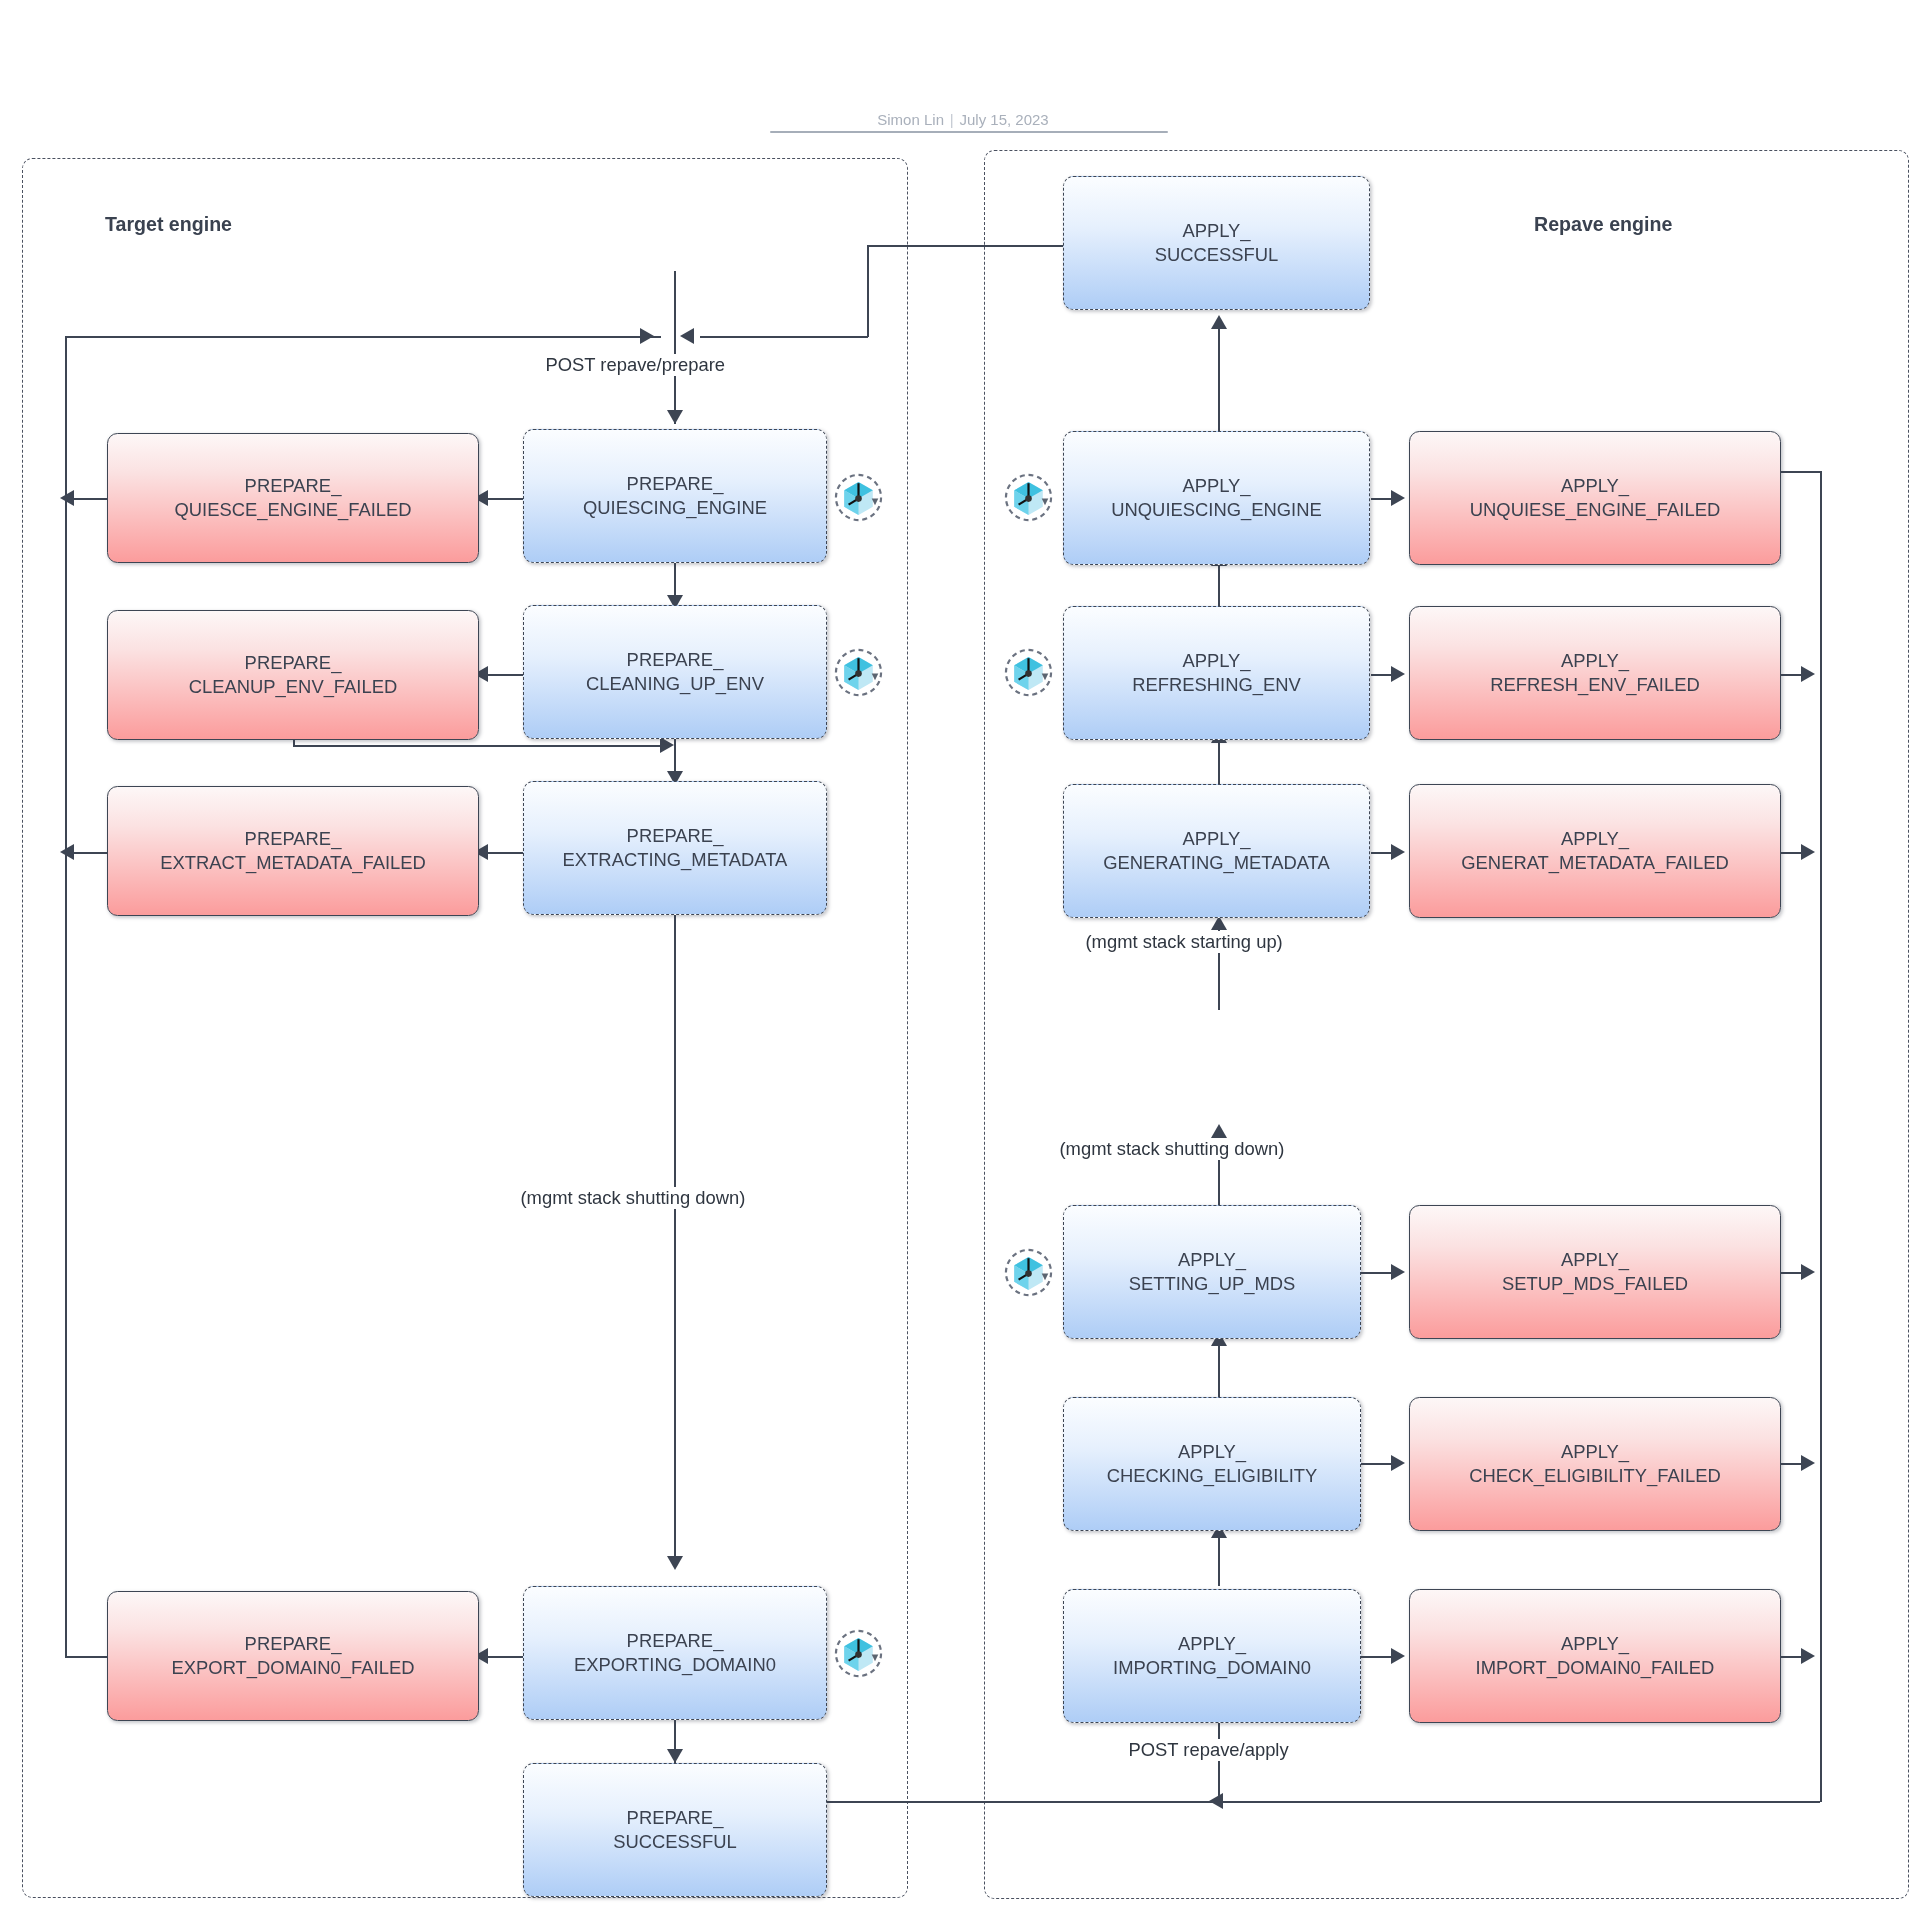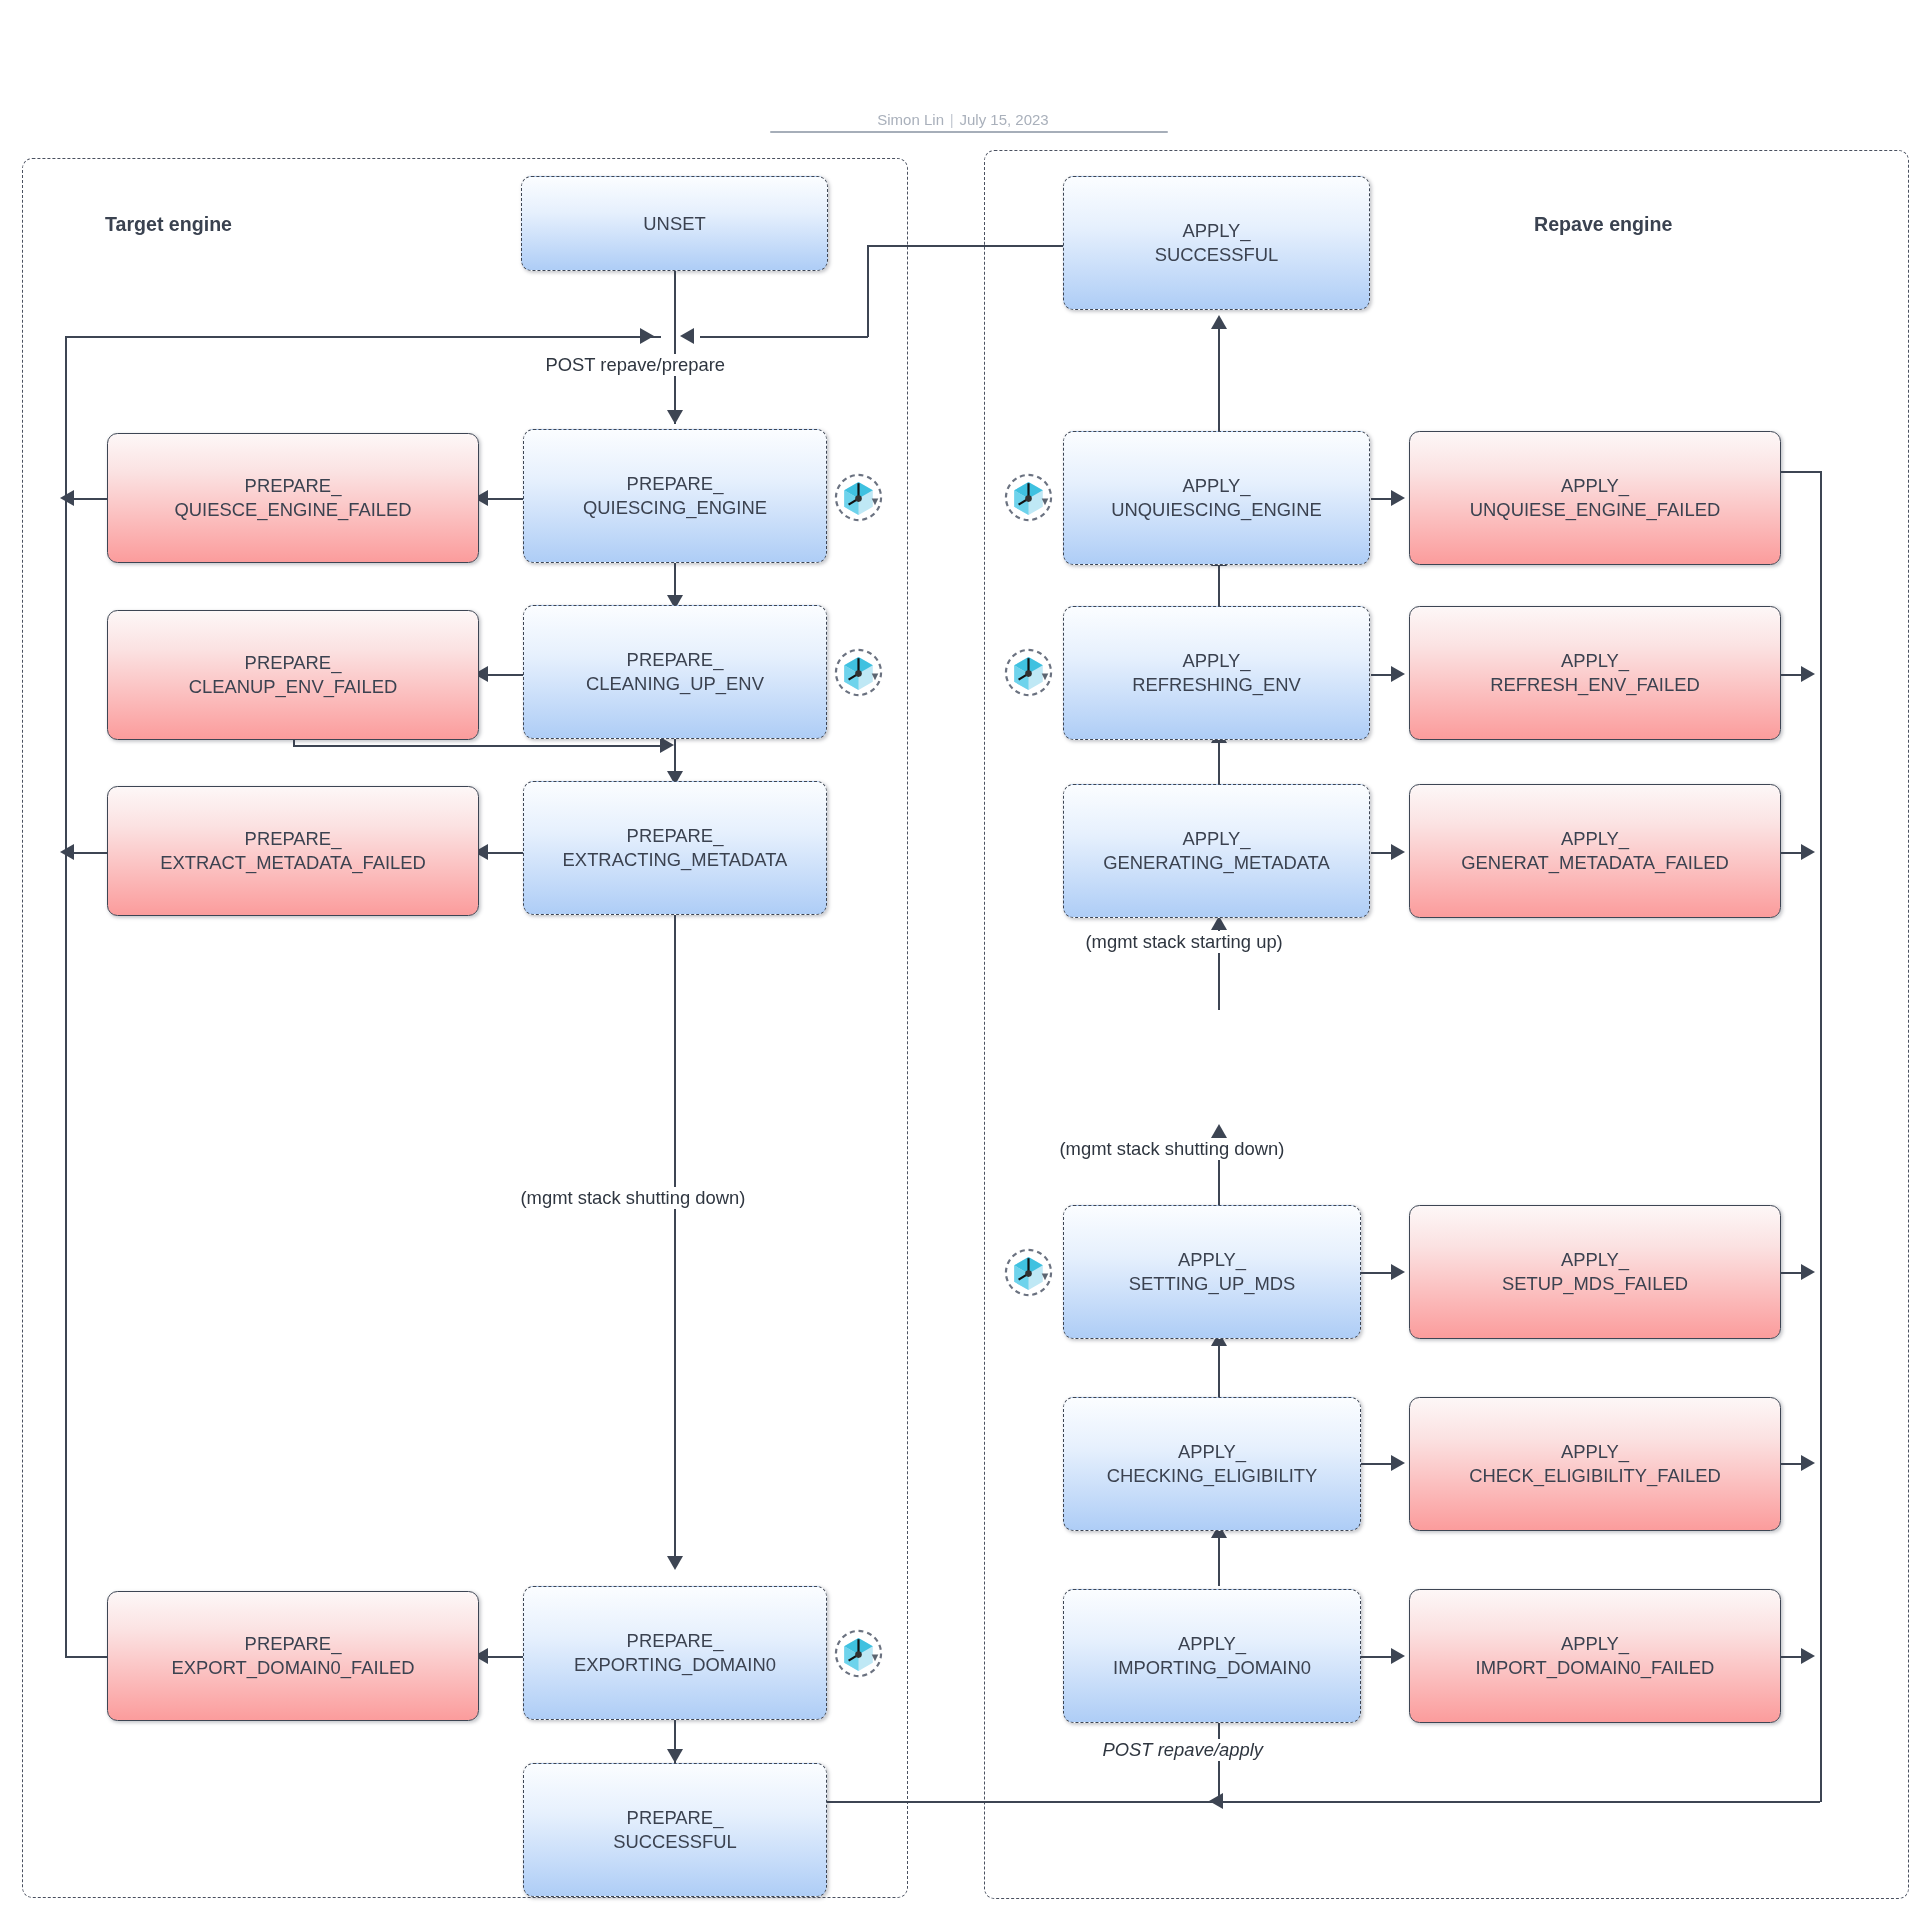--- a/index.html
+++ b/index.html
@@ -127,23 +127,20 @@
   <div class="edge-label" style="left:517px;top:1187px;">(mgmt stack shutting down)</div>
 
   <div class="h" style="left:487px;top:1656px;width:37px;"></div>
   <div class="ar left" style="left:474px;top:1648px;"></div>
 
   <div class="v" style="left:674px;top:1705px;height:58px;"></div>
   <div class="ar down" style="left:667px;top:1749px;"></div>
 
   <div class="h" style="left:827px;top:1801px;width:392px;"></div>
 
-  <div class="node ok" style="left:521px;top:176px;width:307px;height:95px;">
-    <span>UNSET</span>
-  </div>
 
   <div class="node fail" style="left:107px;top:433px;width:372px;height:130px;">
     <span>PREPARE_
 QUIESCE_ENGINE_FAILED</span>
   </div>
   <div class="node ok" style="left:523px;top:429px;width:304px;height:134px;">
     <span>PREPARE_
 QUIESCING_ENGINE</span>
   </div>
   <div class="retry" style="left:831px;top:470px;">
@@ -225,21 +222,21 @@
   <div class="ar right" style="left:1801px;top:1264px;"></div>
   <div class="h" style="left:1780px;top:1463px;width:23px;"></div>
   <div class="ar right" style="left:1801px;top:1455px;"></div>
   <div class="h" style="left:1780px;top:1656px;width:23px;"></div>
   <div class="ar right" style="left:1801px;top:1648px;"></div>
   <div class="h" style="left:1221px;top:1801px;width:599px;"></div>
   <div class="ar left" style="left:1209px;top:1793px;"></div>
 
   <div class="v" style="left:1218px;top:1708px;height:94px;"></div>
   <div class="ar up" style="left:1211px;top:1701px;"></div>
-  <div class="edge-label" style="left:1099px;top:1739px;font-style:italic;">POST repave/apply</div>
+  <div class="edge-label" style="left:1125px;top:1739px;">POST repave/apply</div>
 
   <div class="v" style="left:1218px;top:1533px;height:53px;"></div>
   <div class="ar up" style="left:1211px;top:1524px;"></div>
 
   <div class="v" style="left:1218px;top:1340px;height:58px;"></div>
   <div class="ar up" style="left:1211px;top:1332px;"></div>
 
   <div class="v" style="left:1218px;top:1131px;height:75px;"></div>
   <div class="ar up" style="left:1211px;top:1124px;"></div>
   <div class="edge-label" style="left:1056px;top:1138px;">(mgmt stack shutting down)</div>

